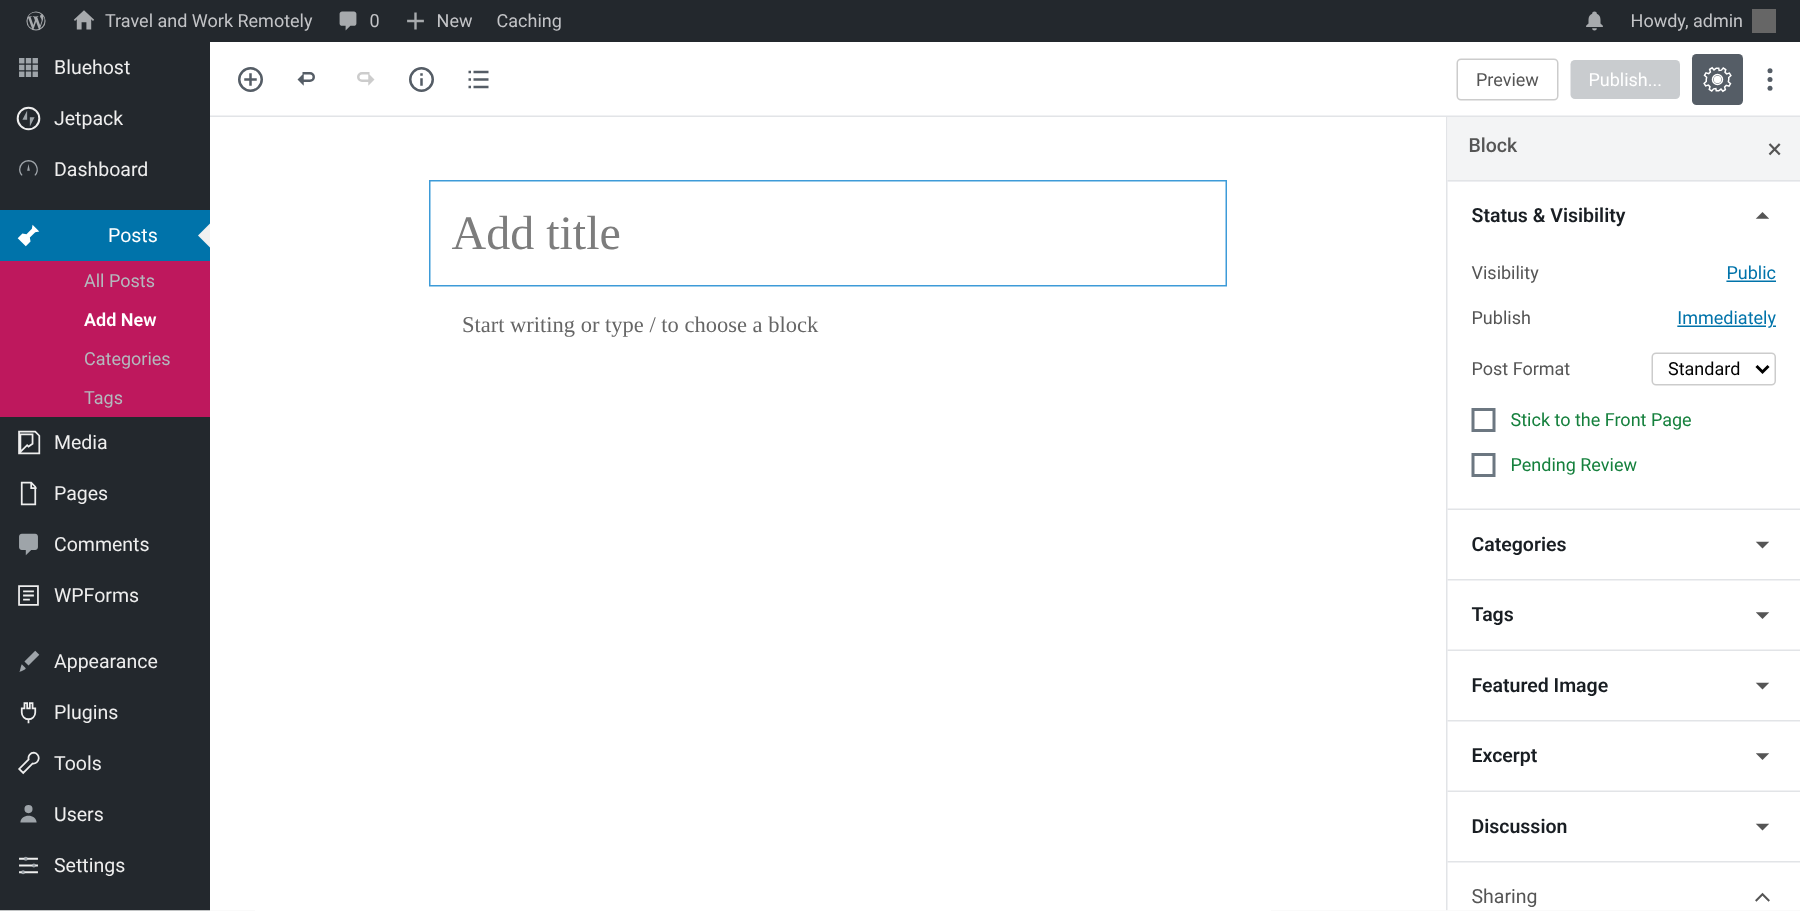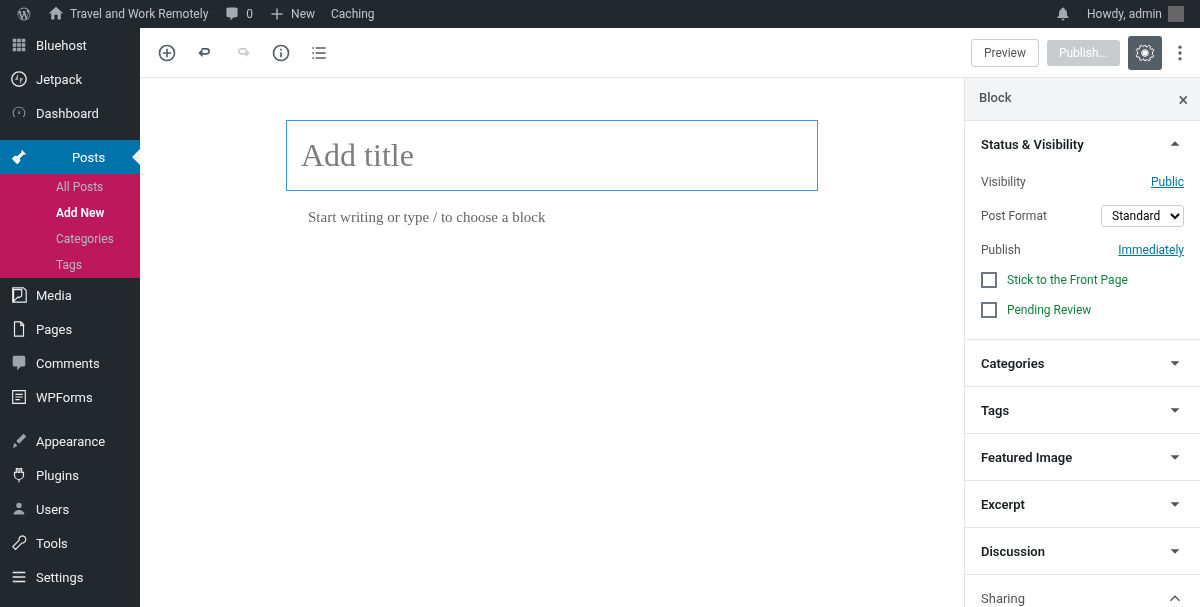--- a/index.html
+++ b/index.html
@@ -176,29 +176,29 @@
         <span>Appearance</span>
       </div>
     <div class="sidebar-item">
         <svg viewBox="0 0 20 20">
           <path d="M7 3v4H5v3a5 5 0 005 5v3h0v-3a5 5 0 005-5V7h-2V3h-2v4H9V3z" fill="none" stroke="currentColor" stroke-width="1.3"></path>
         </svg>
         <span>Plugins</span>
       </div>
     <div class="sidebar-item">
         <svg viewBox="0 0 20 20">
+          <path d="M14 2a4 4 0 00-3.9 5l-7 7 3 3 7-7A4 4 0 1014 2z" fill="none" stroke="currentColor" stroke-width="1.3"></path>
+        </svg>
+        <span>Tools</span>
+      </div>
+    <div class="sidebar-item">
+        <svg viewBox="0 0 20 20">
           <path d="M10 3a3 3 0 110 6 3 3 0 010-6zm-6 13c0-3 3-5 6-5s6 2 6 5z"></path>
         </svg>
         <span>Users</span>
-      </div>
-    <div class="sidebar-item">
-        <svg viewBox="0 0 20 20">
-          <path d="M14 2a4 4 0 00-3.9 5l-7 7 3 3 7-7A4 4 0 1014 2z" fill="none" stroke="currentColor" stroke-width="1.3"></path>
-        </svg>
-        <span>Tools</span>
       </div>
     <div class="sidebar-item">
         <svg viewBox="0 0 20 20">
           <path d="M3 5h4m2 0h8M3 10h10m2 0h2M3 15h2m2 0h10" stroke="currentColor" stroke-width="1.5"></path>
           <circle cx="8" cy="5" r="1.5"></circle>
           <circle cx="14" cy="10" r="1.5"></circle>
           <circle cx="6" cy="15" r="1.5"></circle>
         </svg>
         <span>Settings</span>
       </div>
@@ -272,26 +272,26 @@
               <svg viewBox="0 0 20 20">
                 <path d="M5 12l5-5 5 5z"></path>
               </svg>
             </div>
           <div class="panel-body">
             <div class="panel-row">
                 <span class="panel-row-label">Visibility</span>
                 <span class="panel-link">Public</span>
               </div>
             <div class="panel-row">
+                <span class="panel-row-label">Publish</span>
+                <span class="panel-link">Immediately</span>
+              </div>
+            <div class="panel-row">
                 <span class="panel-row-label">Post Format</span>
                 <select class="panel-select"><option>Standard</option></select>
-              </div>
-            <div class="panel-row">
-                <span class="panel-row-label">Publish</span>
-                <span class="panel-link">Immediately</span>
               </div>
             <div class="panel-check">
                 <span class="cb"></span>
                 <span>Stick to the Front Page</span>
               </div>
             <div class="panel-check">
                 <span class="cb"></span>
                 <span>Pending Review</span>
               </div>
           </div>

